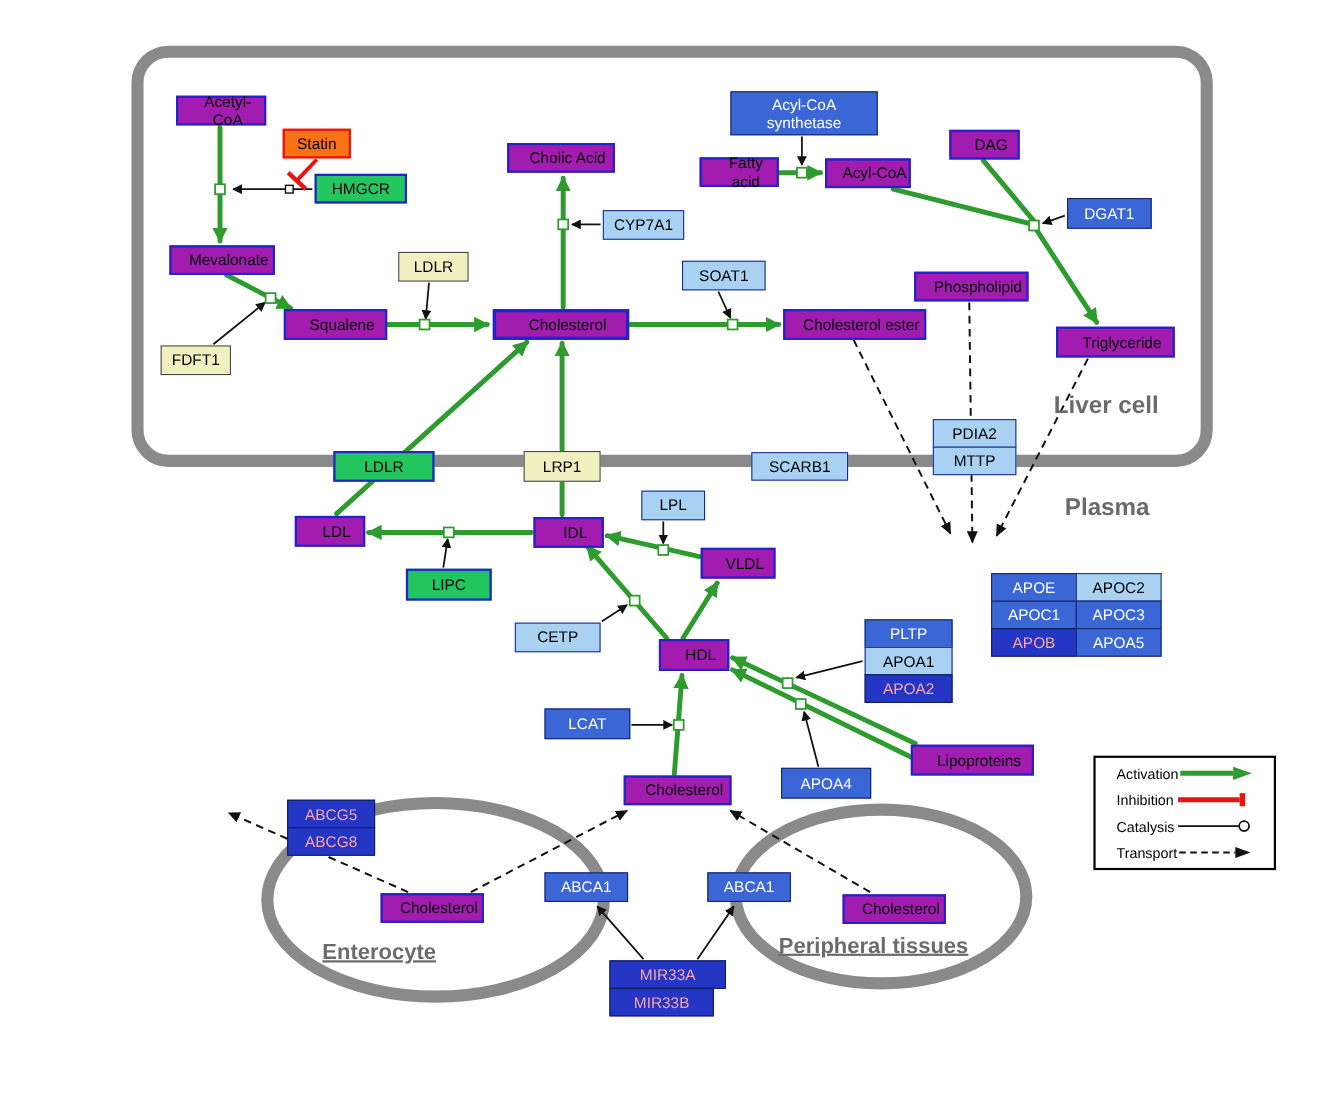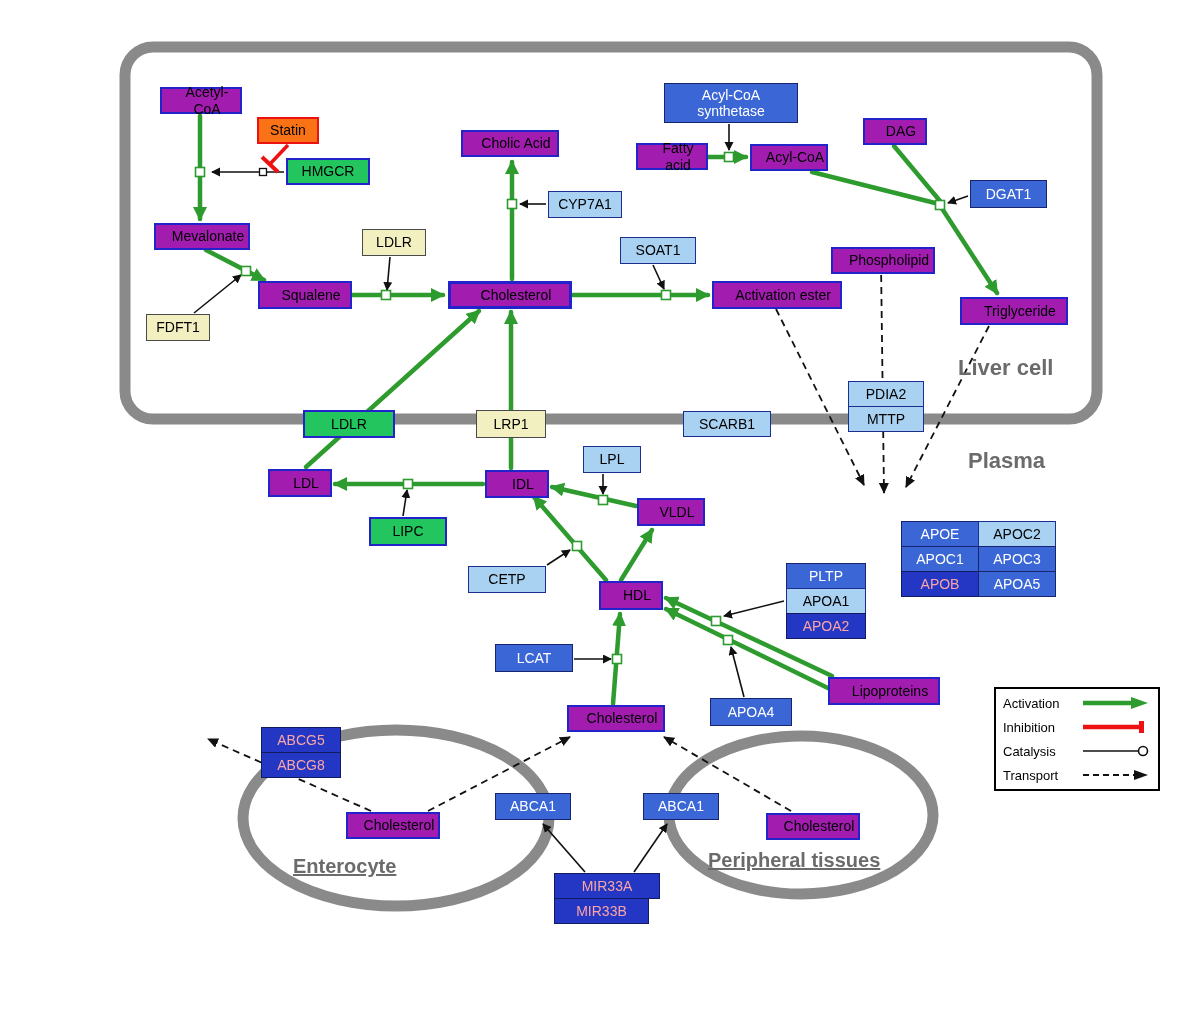--- a/index.html
+++ b/index.html
@@ -12,21 +12,21 @@
   .met{border:2.5px solid #2323cc;background:#a21caf;padding-left:12px;}
   .yellow{background:#22c55e;border:2px solid #2323cc;}
   .cream{background:#f2f0c0;border:1.5px solid #4a4a4a;}
   .lblue{background:#a9d2f2;border:1.5px solid #1b2f8f;}
   .mblue{background:#3a66d6;border:1.5px solid #17256f;color:#fff;}
   .dblue{background:#2336c4;border:1.5px solid #111b5e;color:#fca5a5;}
   .statin{background:#f97316;border:2.5px solid #ee1111;}
   .region-label{position:absolute;color:#6b6b6b;font-weight:bold;font-size:22px;z-index:6;background:transparent;}
   .region-label.small{font-size:20px;text-decoration:underline;}
   #legend{position:absolute;left:994px;top:687px;width:166px;height:104px;border:2px solid #000;
-          background:#fff;z-index:7;display:flex;flex-direction:column;justify-content:space-around;padding:2px 0;box-sizing:border-box;}
+          background:#fff;z-index:7;display:flex;flex-direction:column;justify-content:space-around;padding:2px 12px;box-sizing:border-box;}
   .legend-row{display:flex;align-items:center;justify-content:space-between;padding:0 7px;font-size:13px;}
 </style>
 </head>
 <body>
 
 <div id="stage">
 
 <svg id="pathway-svg" width="1200" height="1013" viewBox="0 0 1200 1013">
   <defs>
     <marker id="ag" markerUnits="userSpaceOnUse" markerWidth="18" markerHeight="16" refX="12" refY="7" orient="auto">
@@ -119,21 +119,21 @@
 <div class="n statin" style="left:257px;top:117px;width:62px;height:27px">Statin</div>
 <div class="n yellow" style="left:286px;top:158px;width:84px;height:27px">HMGCR</div>
 <div class="n met" style="left:154px;top:223px;width:96px;height:27px">Mevalonate</div>
 <div class="n cream" style="left:362px;top:229px;width:64px;height:27px">LDLR</div>
 <div class="n cream" style="left:146px;top:314px;width:64px;height:27px">FDFT1</div>
 <div class="n met" style="left:258px;top:281px;width:94px;height:28px">Squalene</div>
 <div class="n met" style="left:448px;top:281px;width:124px;height:28px;border-width:3px">Cholesterol</div>
 <div class="n met" style="left:461px;top:130px;width:98px;height:27px">Cholic Acid</div>
 <div class="n lblue" style="left:548px;top:191px;width:74px;height:27px">CYP7A1</div>
 <div class="n lblue" style="left:620px;top:237px;width:76px;height:27px">SOAT1</div>
-<div class="n met" style="left:712px;top:281px;width:130px;height:28px">Activation ester</div>
+<div class="n met" style="left:712px;top:281px;width:130px;height:28px">Cholesterol ester</div>
 <div class="n mblue" style="left:664px;top:83px;width:134px;height:40px;padding:2px">Acyl-CoA synthetase</div>
 <div class="n met" style="left:636px;top:143px;width:72px;height:27px">Fatty acid</div>
 <div class="n met" style="left:750px;top:144px;width:78px;height:27px">Acyl-CoA</div>
 <div class="n met" style="left:863px;top:118px;width:64px;height:27px">DAG</div>
 <div class="n mblue" style="left:970px;top:180px;width:77px;height:28px">DGAT1</div>
 <div class="n met" style="left:831px;top:247px;width:104px;height:27px">Phospholipid</div>
 <div class="n met" style="left:960px;top:297px;width:108px;height:28px">Triglyceride</div>
 <div class="n lblue" style="left:848px;top:381px;width:76px;height:26px">PDIA2</div>
 <div class="n lblue" style="left:848px;top:406px;width:76px;height:26px">MTTP</div>
 <div class="n lblue" style="left:683px;top:411px;width:88px;height:26px">SCARB1</div>

